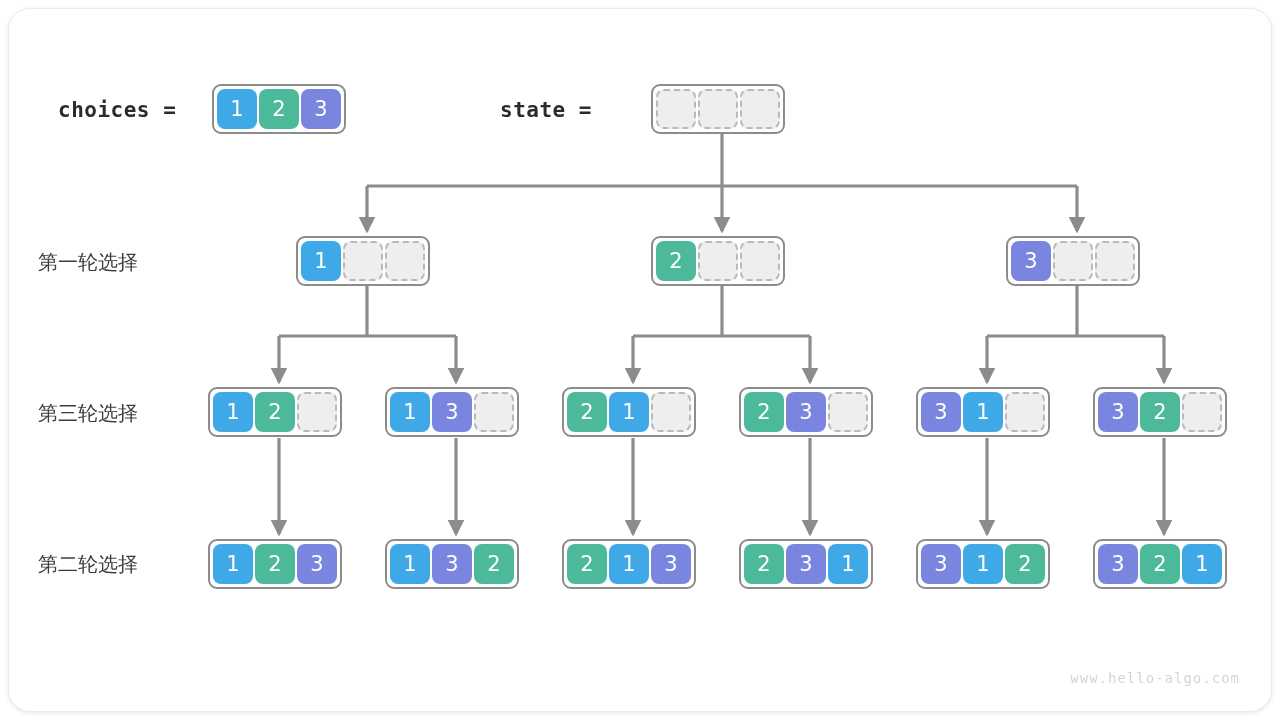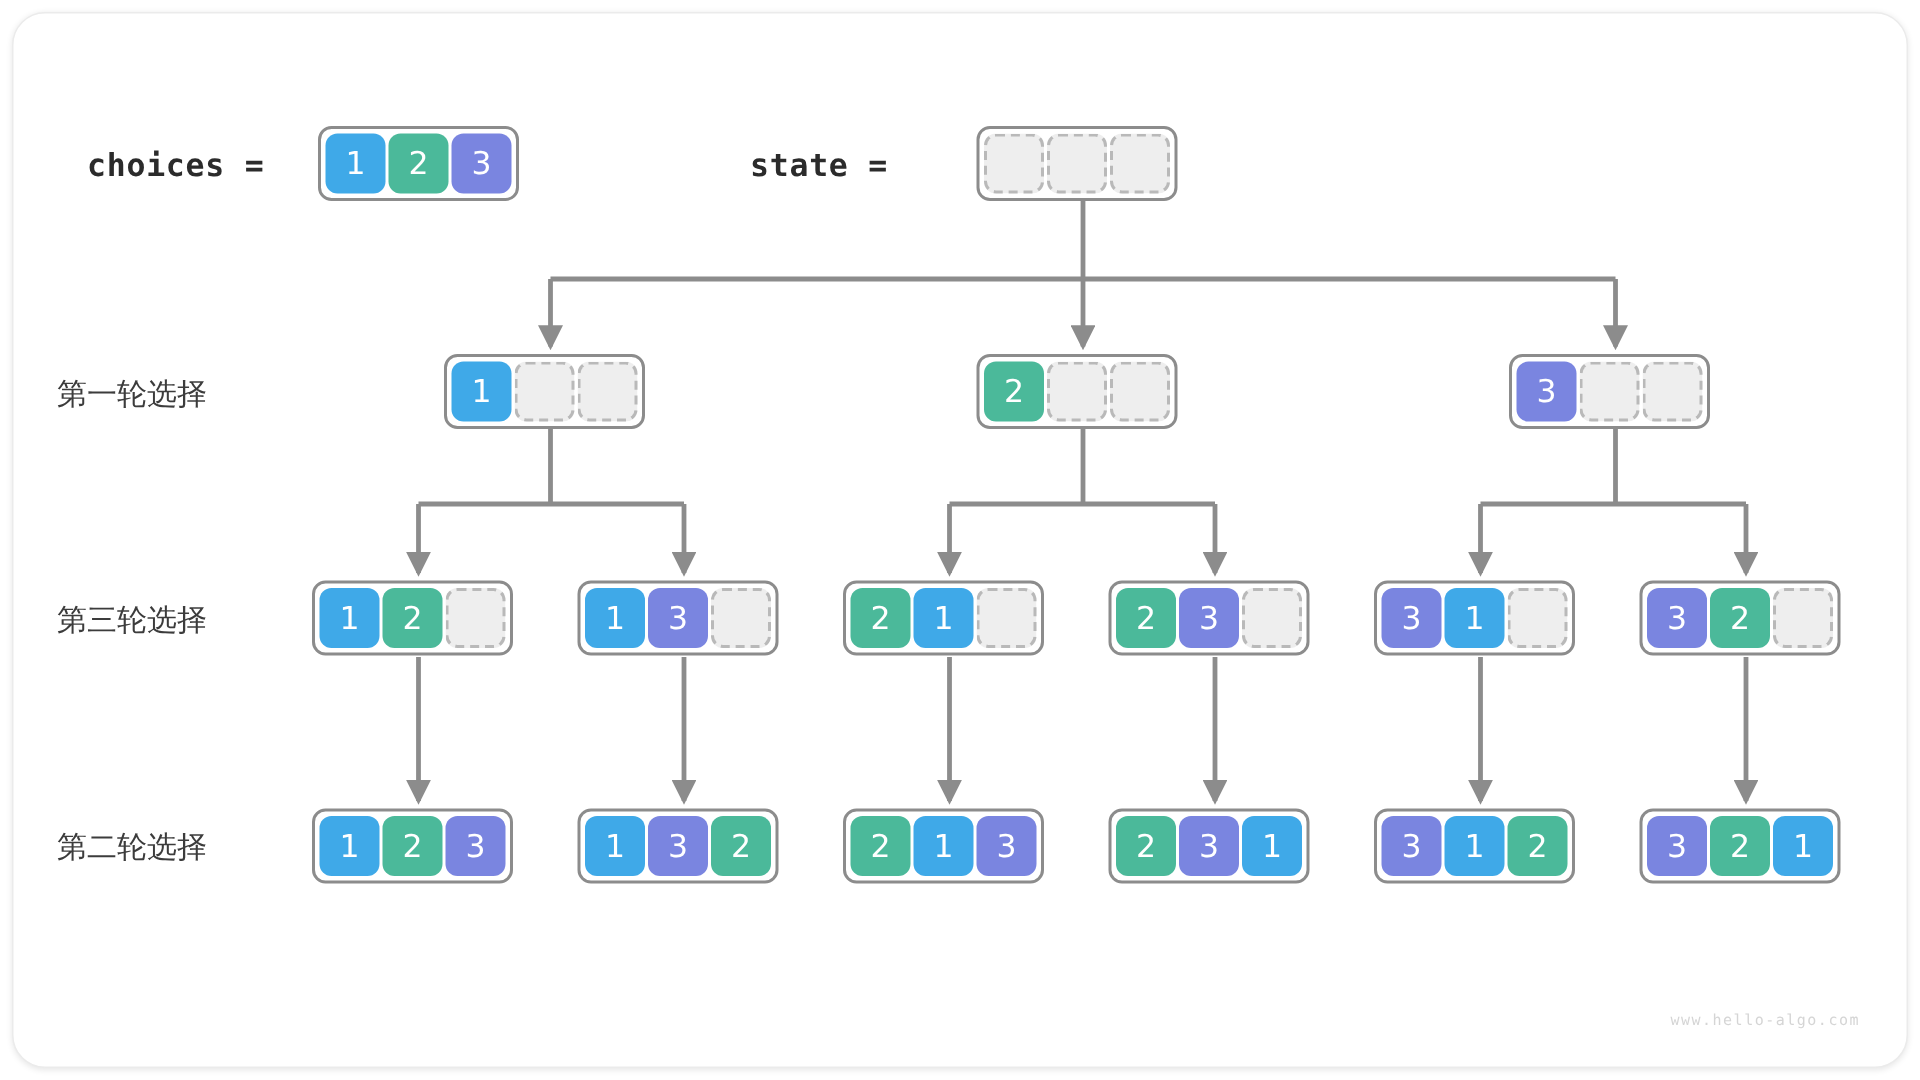--- a/index.html
+++ b/index.html
@@ -101,21 +101,21 @@
     background: #eeeeee;
     border: 2px dashed #b9b9b9;
     color: transparent;
   }
 
   .watermark {
     position: absolute;
     right: 40px;
     bottom: 34px;
     font-family: "DejaVu Sans Mono", "Liberation Mono", monospace;
-    font-size: 10px;
+    font-size: 14px;
     color: #d5d5d5;
     letter-spacing: 1px;
   }
 </style>
 </head>
 <body>
 
 <div id="canvas">
   <div id="card"></div>
 

